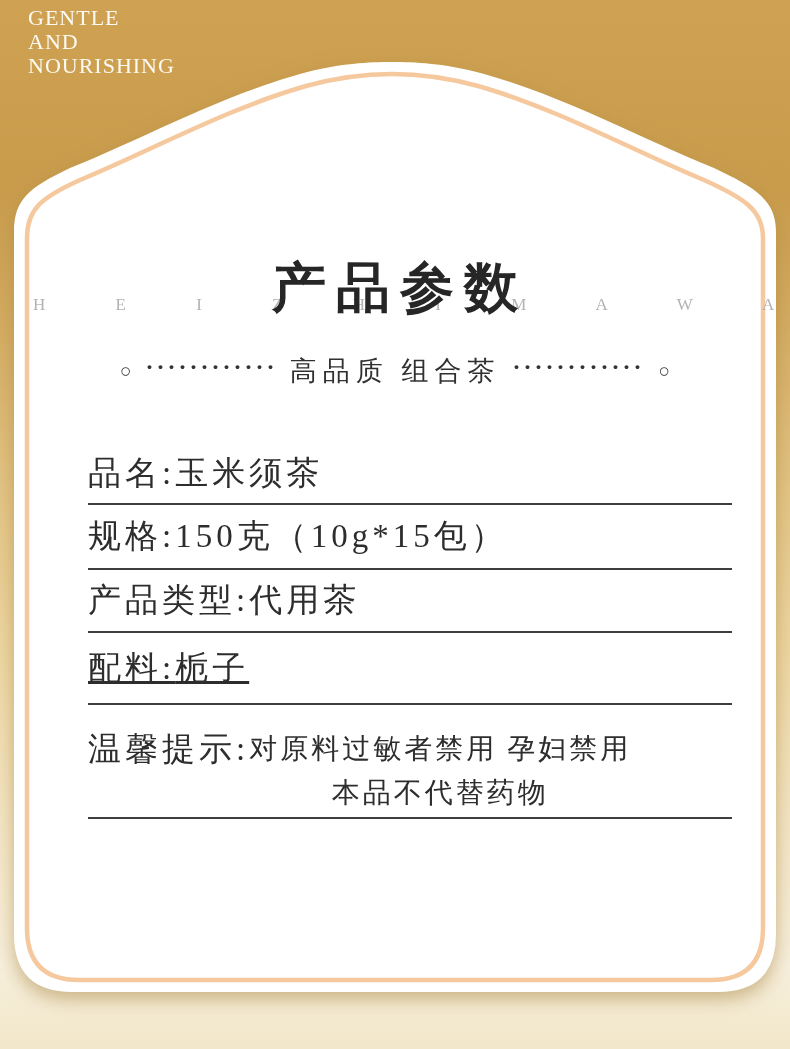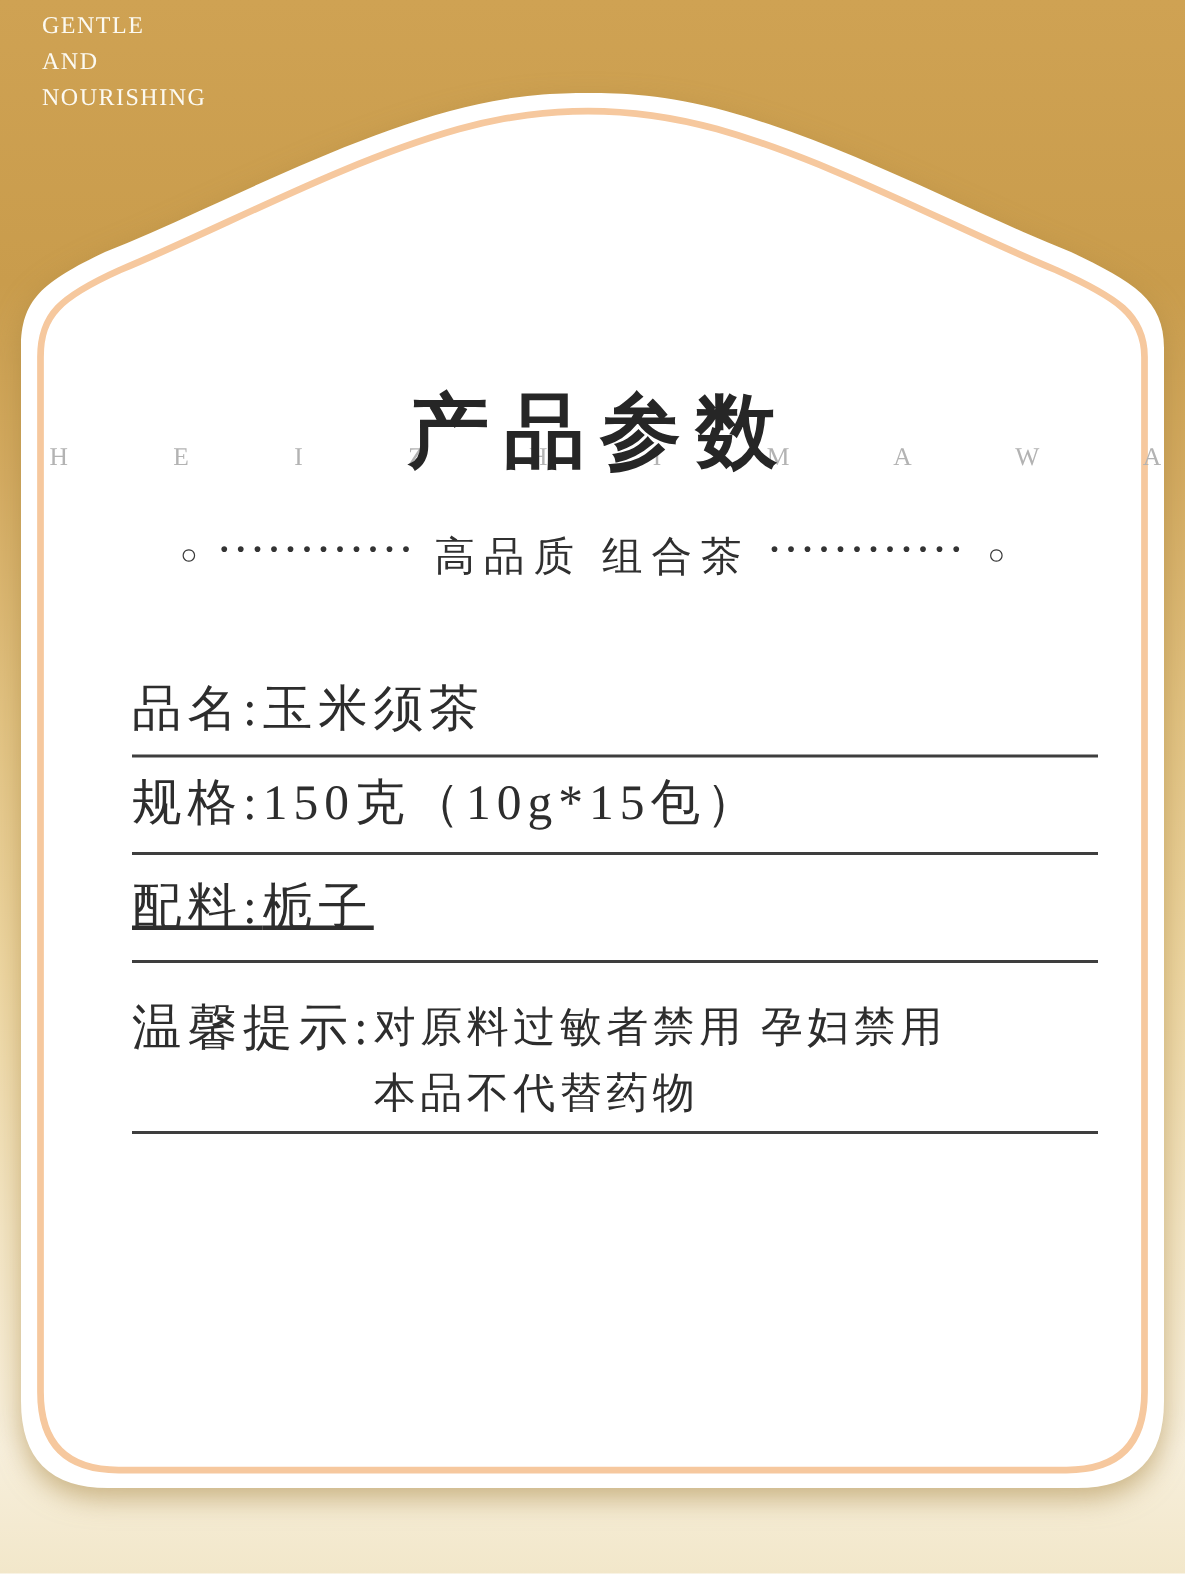--- a/index.html
+++ b/index.html
@@ -16,21 +16,21 @@
       #edd6a2 62%,
       #f3e5c4 78%,
       #f7efdc 92%,
       #f2e7ca 100%);
   }
 
   
   .badge {
     position:absolute; left:28px; top:6px;
     color:#fcfaf2;
-    font-size:16px; line-height:24px; letter-spacing:1px;
+    font-size:22px; line-height:24px; letter-spacing:1px;
     z-index:3;
   }
 
   
   svg.card {
     position:absolute; left:0; top:0;
     filter:drop-shadow(0 7px 9px rgba(166,132,62,0.55));
     z-index:1;
   }
 
@@ -80,21 +80,21 @@
   }
   .row .label { white-space:nowrap; flex:0 0 auto; }
   .row .value { display:flex; flex-direction:column; }
   .value-line:empty { display:none; }
 
   .row-1 { padding:13px 0 12px; line-height:35px; }
   .row-2 { padding:14px 0 14px; line-height:35px; }
   .row-3 { padding:13px 0 13px; line-height:35px; }
   .row-4 { padding:10px 0 10px;text-decoration:underline; }
   .row-4 .label, .row-4 .value-line { line-height:50px; }
-  .row-5 { padding:22px 0 2px; }
+  .row-5 { padding:22px 0 2px;text-align:center; }
   .row-5 .label { line-height:44px; }
   .row-5 .value { font-size:28px; letter-spacing:3px; }
   .row-5 .value-line { line-height:44px; }
 </style>
 </head>
 <body>
 
 <div class="badge">
   <div>GENTLE</div>
   <div>AND</div>
@@ -151,20 +151,26 @@
       </span>
     </div>
 
     <div class="row row-2">
       <span class="label">规格:</span>
       <span class="value">
         <span class="value-line">150克（10g*15包）</span>
       </span>
     </div>
 
+    <div class="row row-3">
+      <span class="label">产品类型:</span>
+      <span class="value">
+        <span class="value-line">代用茶</span>
+      </span>
+    </div>
 
     <div class="row row-4">
       <span class="label">配料:</span>
       <span class="value">
         <span class="value-line">栀子</span>
       </span>
     </div>
 
     <div class="row row-5">
       <span class="label">温馨提示:</span>

